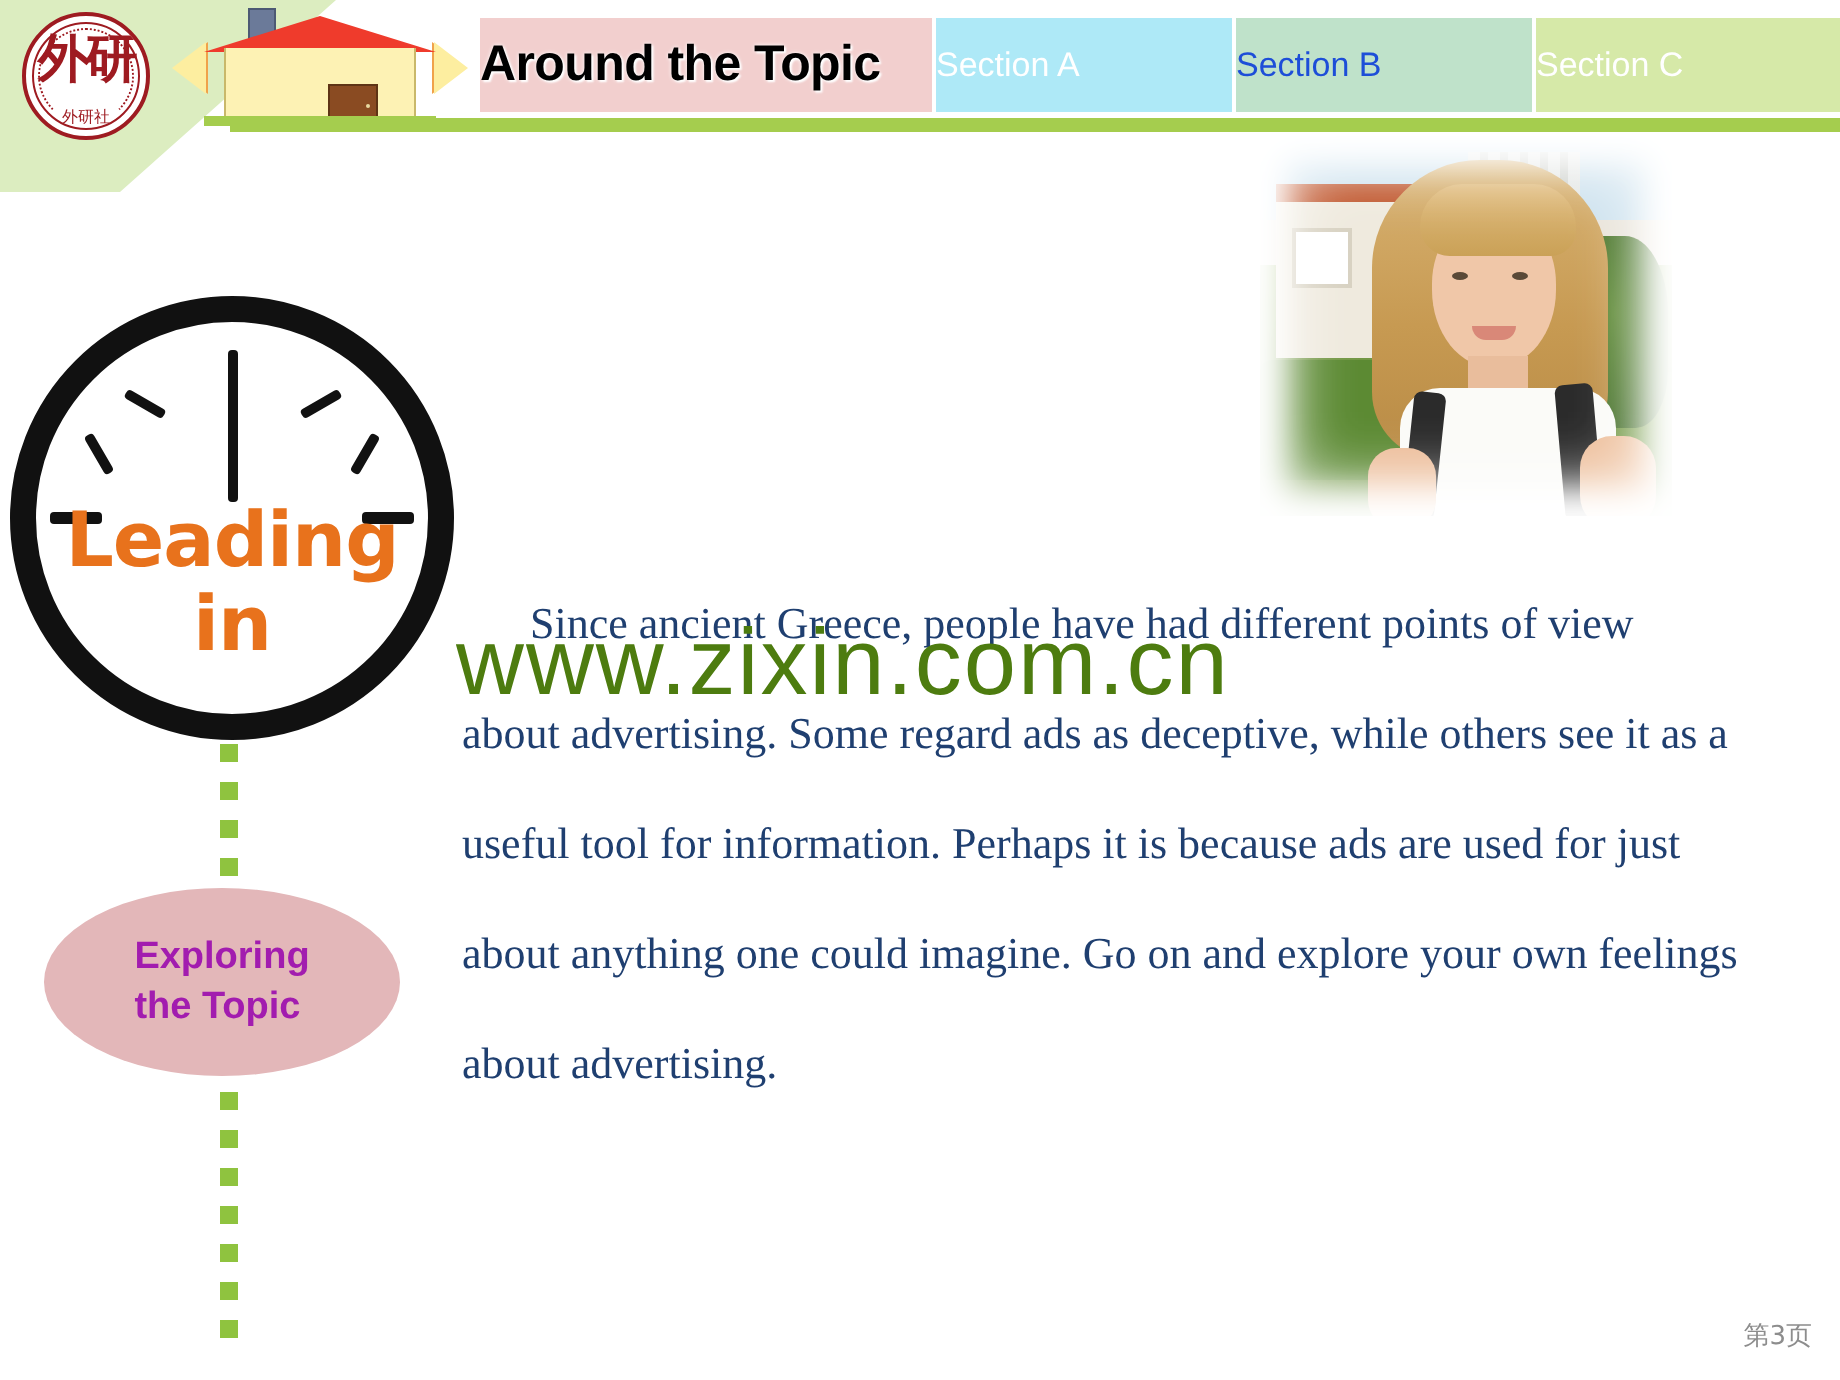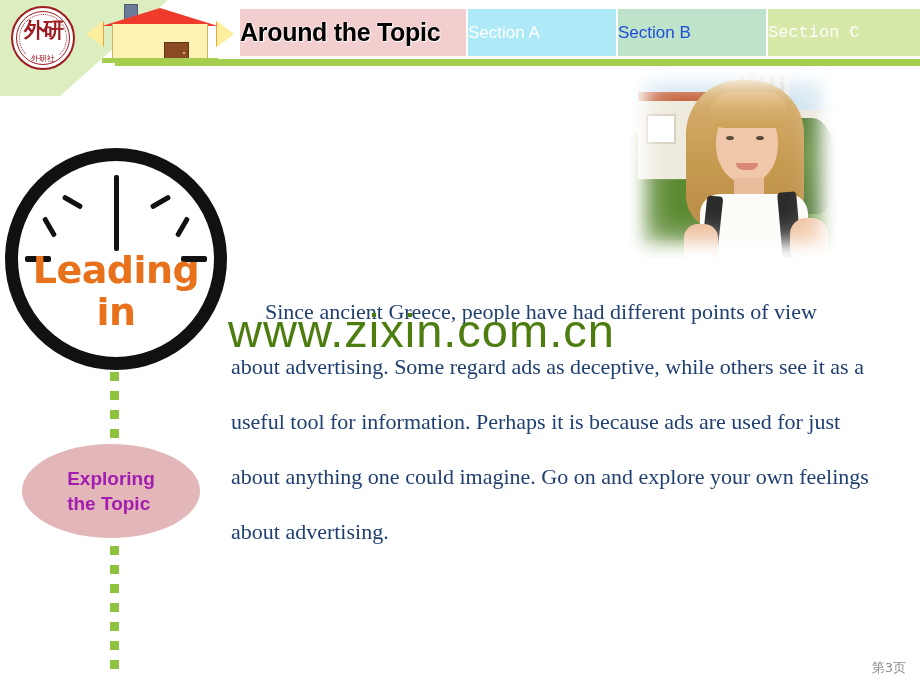--- a/index.html
+++ b/index.html
@@ -39,21 +39,21 @@
   .logo-seal .ring {
     position: absolute;
     left: 3px; top: 3px; right: 3px; bottom: 3px;
     border-radius: 50%;
     border: 1px solid #9e1b21;
   }
   .logo-seal .mark {
     position: absolute;
     left: 0; right: 0; top: 11px;
     text-align: center;
-    font-size: 21px;
+    font-size: 26px;
     line-height: 22px;
     font-weight: bold;
     color: #9e1b21;
     font-family: "DejaVu Sans", sans-serif;
     letter-spacing: -2px;
   }
   .logo-seal .cn {
     position: absolute;
     left: 0; right: 0; bottom: 5px;
     text-align: center;
@@ -188,21 +188,20 @@
     left: 618px;
     width: 148px;
     background: #bfe2ca;
     color: #1d4ed8;
   }
   .tab-c {
     left: 768px;
     width: 152px;
     background: #d6e9a8;
     color: #ffffff;
-    font-family: Liberation Mono, monospace;
   }
 
   .green-rail {
     position: absolute;
     left: 115px; top: 59px;
     width: 805px; height: 7px;
     background: #a5cd4e;
     z-index: 2;
   }
 

